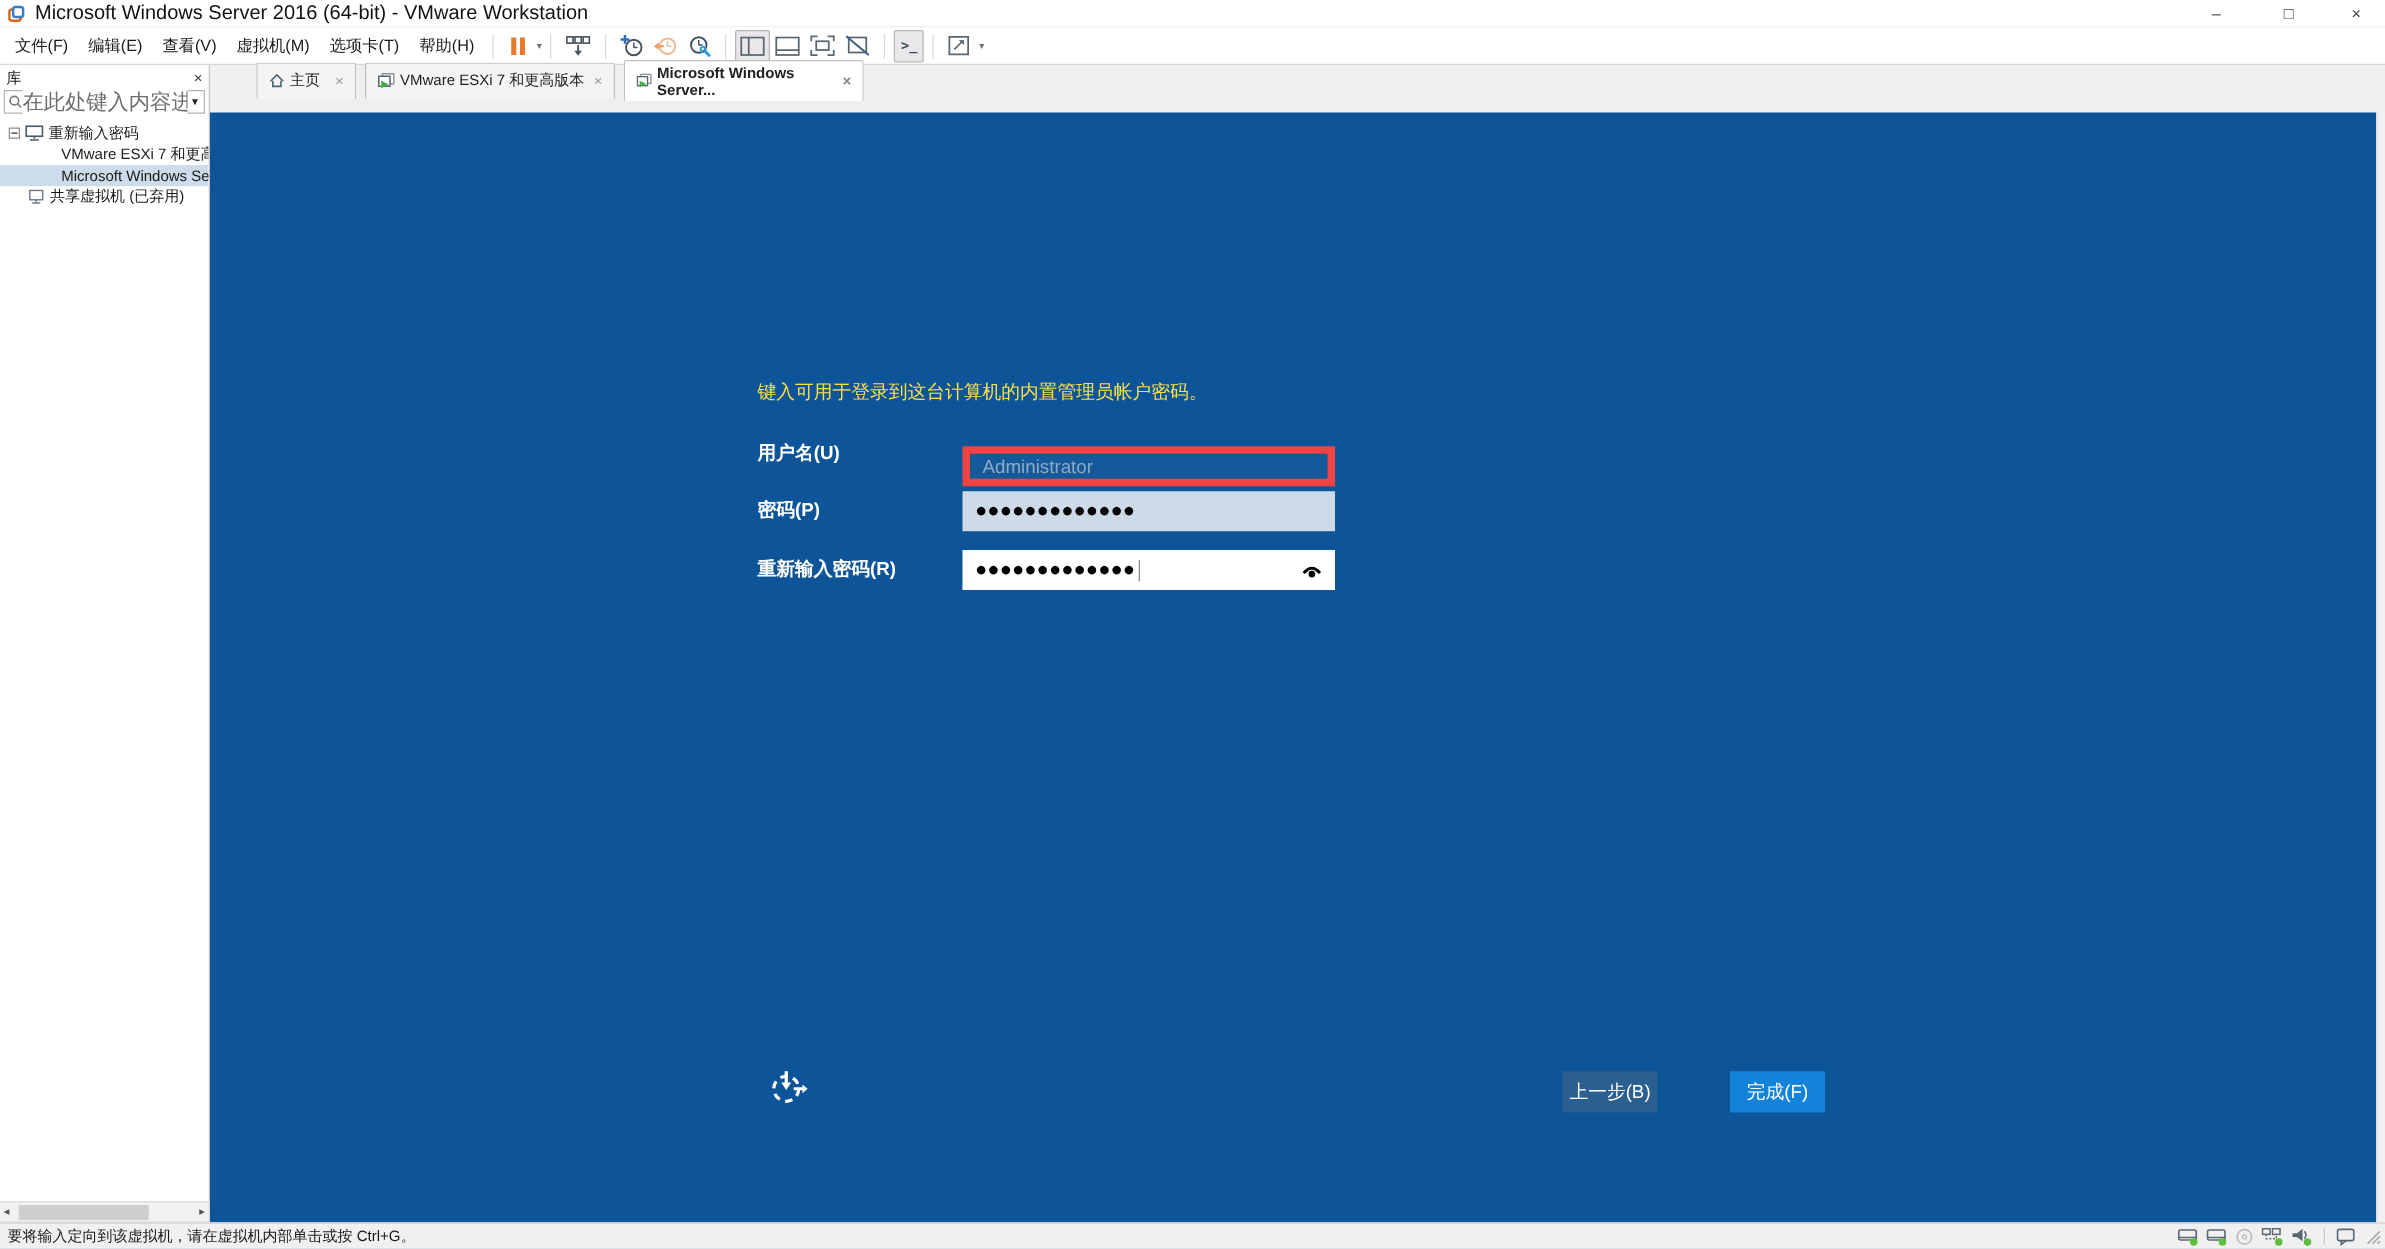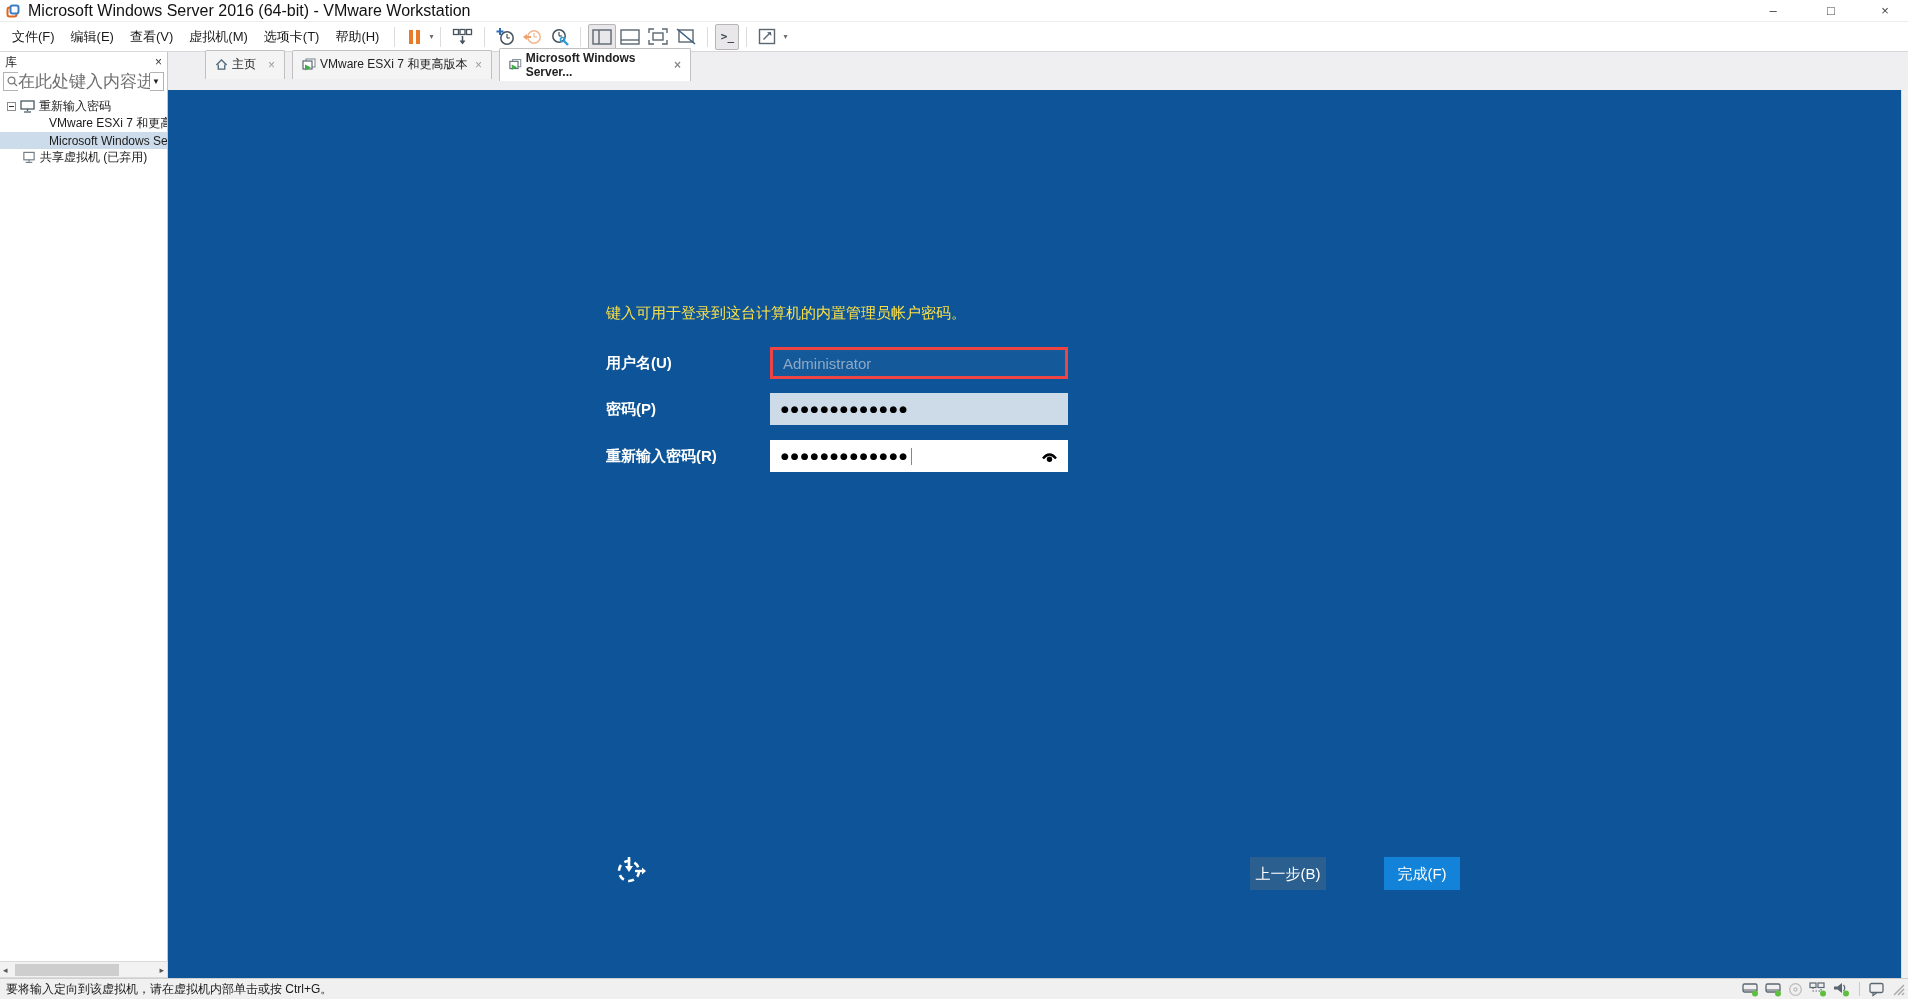--- a/index.html
+++ b/index.html
@@ -90,21 +90,21 @@
   .vmarea { position:absolute; left:0; top:38px; right:7px; bottom:0; background:#0d5598; }
   .vscroll { position:absolute; right:0; top:38px; width:7px; bottom:0;
              background:#f1f1f1; border-left:1px solid #dddddd; }
 
   
   .vmtitle { position:absolute; left:437px; top:146px; font-size:34px; font-weight:300; color:#ffffff; letter-spacing:1px; }
   .vmsub   { position:absolute; left:438px; top:214px; font-size:15px; color:#fde047; }
   .frow { position:absolute; left:438px; height:32px; display:flex; }
   .flabel { width:164px; line-height:32px; font-size:15px; font-weight:bold; color:#ffffff; }
   .field { width:298px; height:32px; position:relative; display:flex; align-items:center; }
-  .f-user { border:3px solid #ef4444; background:rgba(255,255,255,0.03); }
+  .f-user { border:6px solid #ef4444; background:rgba(255,255,255,0.03);margin-top:10px; }
   .f-user .ph { color:#8fa9c4; font-size:15px; padding-left:10px; }
   .f-pass { background:#cddbe8; }
   .f-retype { background:#ffffff; }
   .dots { font-family:"DejaVu Sans",sans-serif; font-size:9px; letter-spacing:2px; color:#000; padding-left:11px; }
   .tcaret { width:1px; height:17px; background:#888; margin-left:2px; }
   .eye { position:absolute; right:10px; top:10px; }
   .busy { position:absolute; left:447px; top:763px; }
   .vmbtn {
     position:absolute; top:767px; width:76px; height:33px; border:none;
     color:#ffffff; font-size:15px; font-family:"Liberation Sans","DejaVu Sans",sans-serif;

